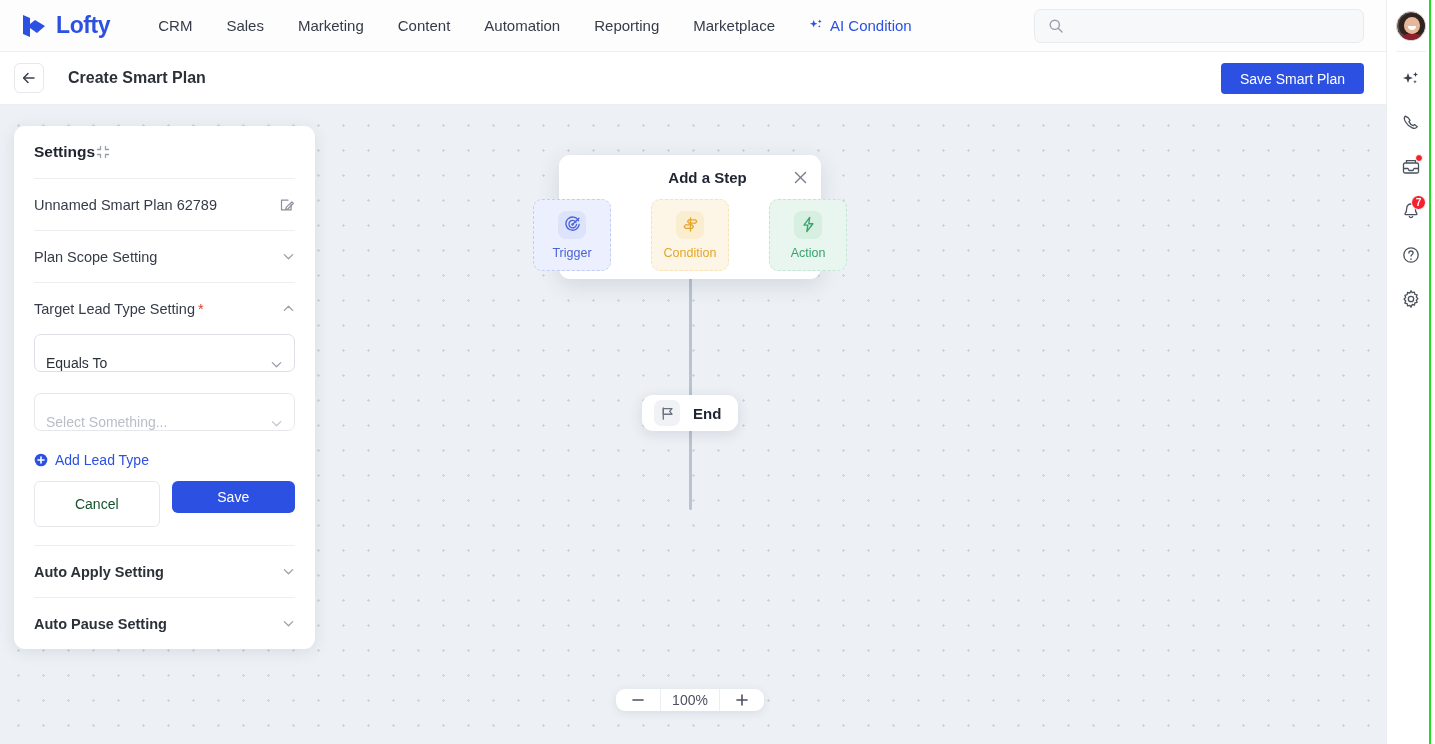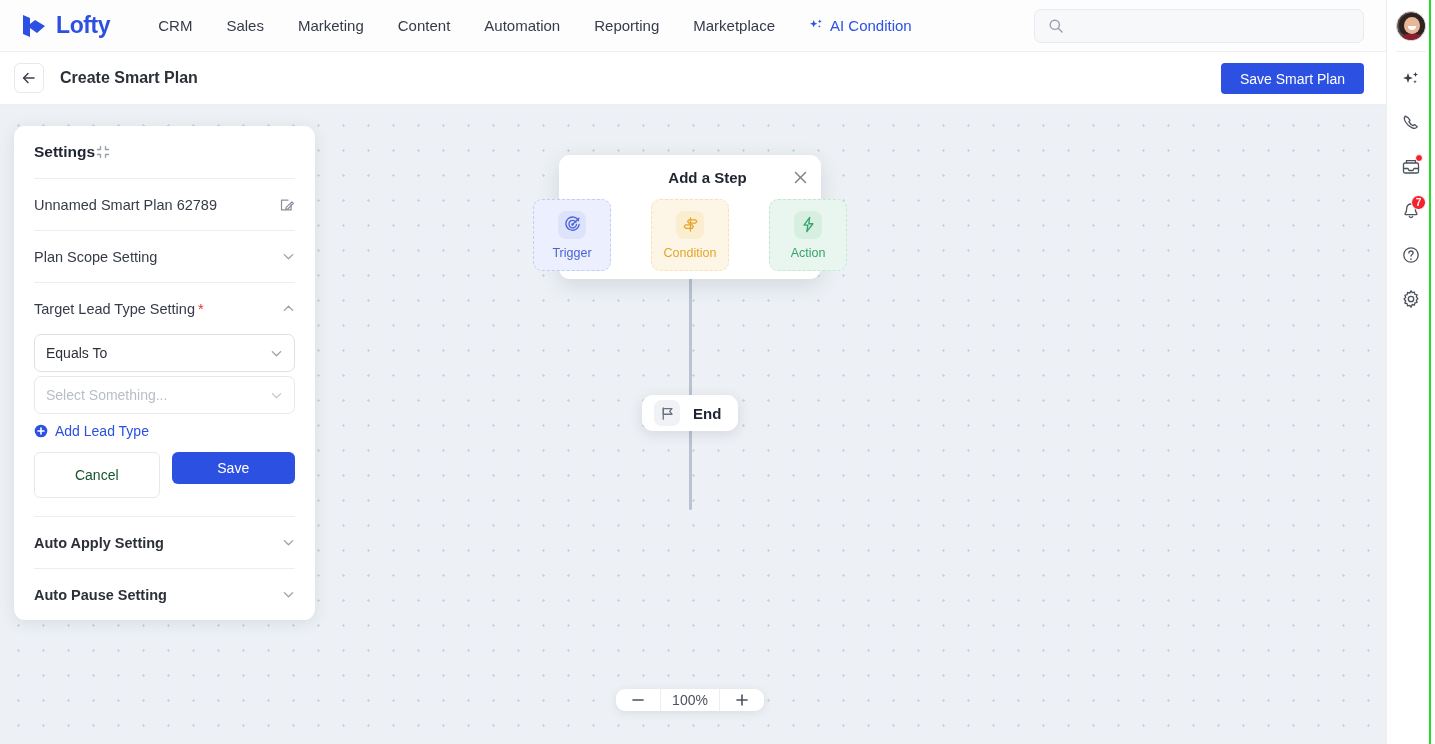--- a/index.html
+++ b/index.html
@@ -86,21 +86,21 @@
   .pagehead {
     position: absolute; left: 0; top: 52px; width: 1386px; height: 53px;
     background: #fff; border-bottom: 1px solid #eceef1;
     display: flex; align-items: center;
   }
   .backbtn {
     width: 30px; height: 30px; margin-left: 14px; border: 1px solid #e6e8ec;
     border-radius: 6px; display: flex; align-items: center; justify-content: center;
     cursor: pointer; background:#fff;
   }
-  .pagetitle { font-size: 16px; font-weight: bold; color: #2c3038; margin-left: 16px; text-align: center; }
+  .pagetitle { font-size: 16px; font-weight: bold; color: #2c3038; margin-left: 24px; text-align: center; }
   .savebtn {
     position: absolute; right: 22px; top: 11px; height: 31px; padding: 0 19px;
     background: #2b50e2; color: #fff; font-size: 14px; border: none; border-radius: 4px;
     cursor: pointer; font-family: "Liberation Sans", sans-serif;
   }
 
   
   .canvas {
     position: absolute; left: 0; top: 105px; width: 1386px; height: 639px;
     background-color: #edf1f5;
@@ -195,22 +195,22 @@
     height: 51px; display:flex; align-items: center; justify-content: space-between;
     cursor: pointer;
   }
   .set-row .lbl { font-size: 14.5px; color: #353b48; }
   .set-row .lbl.bold { font-weight: bold; color:#2c3038; }
   .req { color: #e0362c; margin-left: 3px; }
   .edit-ic { width: 16px; height: 16px; cursor: pointer; display:block; }
   .chev { width: 13px; height: 13px; display:block; cursor:pointer; }
 
   .field {
-    height: 38px; border: 1px solid #dcdfe5; border-radius: 7px; margin-bottom: 4px;
-    display: flex; align-items: center; justify-content: space-between;
+    height: 38px; border: 1px solid #dcdfe5; border-radius: 7px; margin-bottom: 21px;
+    display: flex; align-items: flex-end; justify-content: space-between;
     padding: 0 11px; cursor: pointer; background:#fff;
   }
   .field.placeholder { border-color: #e6e8ec; }
   .field .v { font-size: 14px; color: #2c3038; }
   .field.placeholder .v { color: #b9bdc6; }
   .addlead {
     display: flex; align-items: center; gap: 7px; margin: 9px 0 13px 0;
     cursor: pointer; color: #2b50e2; font-size: 14px;
   }
   .plus-ic { width: 14px; height: 14px; display:block; }

